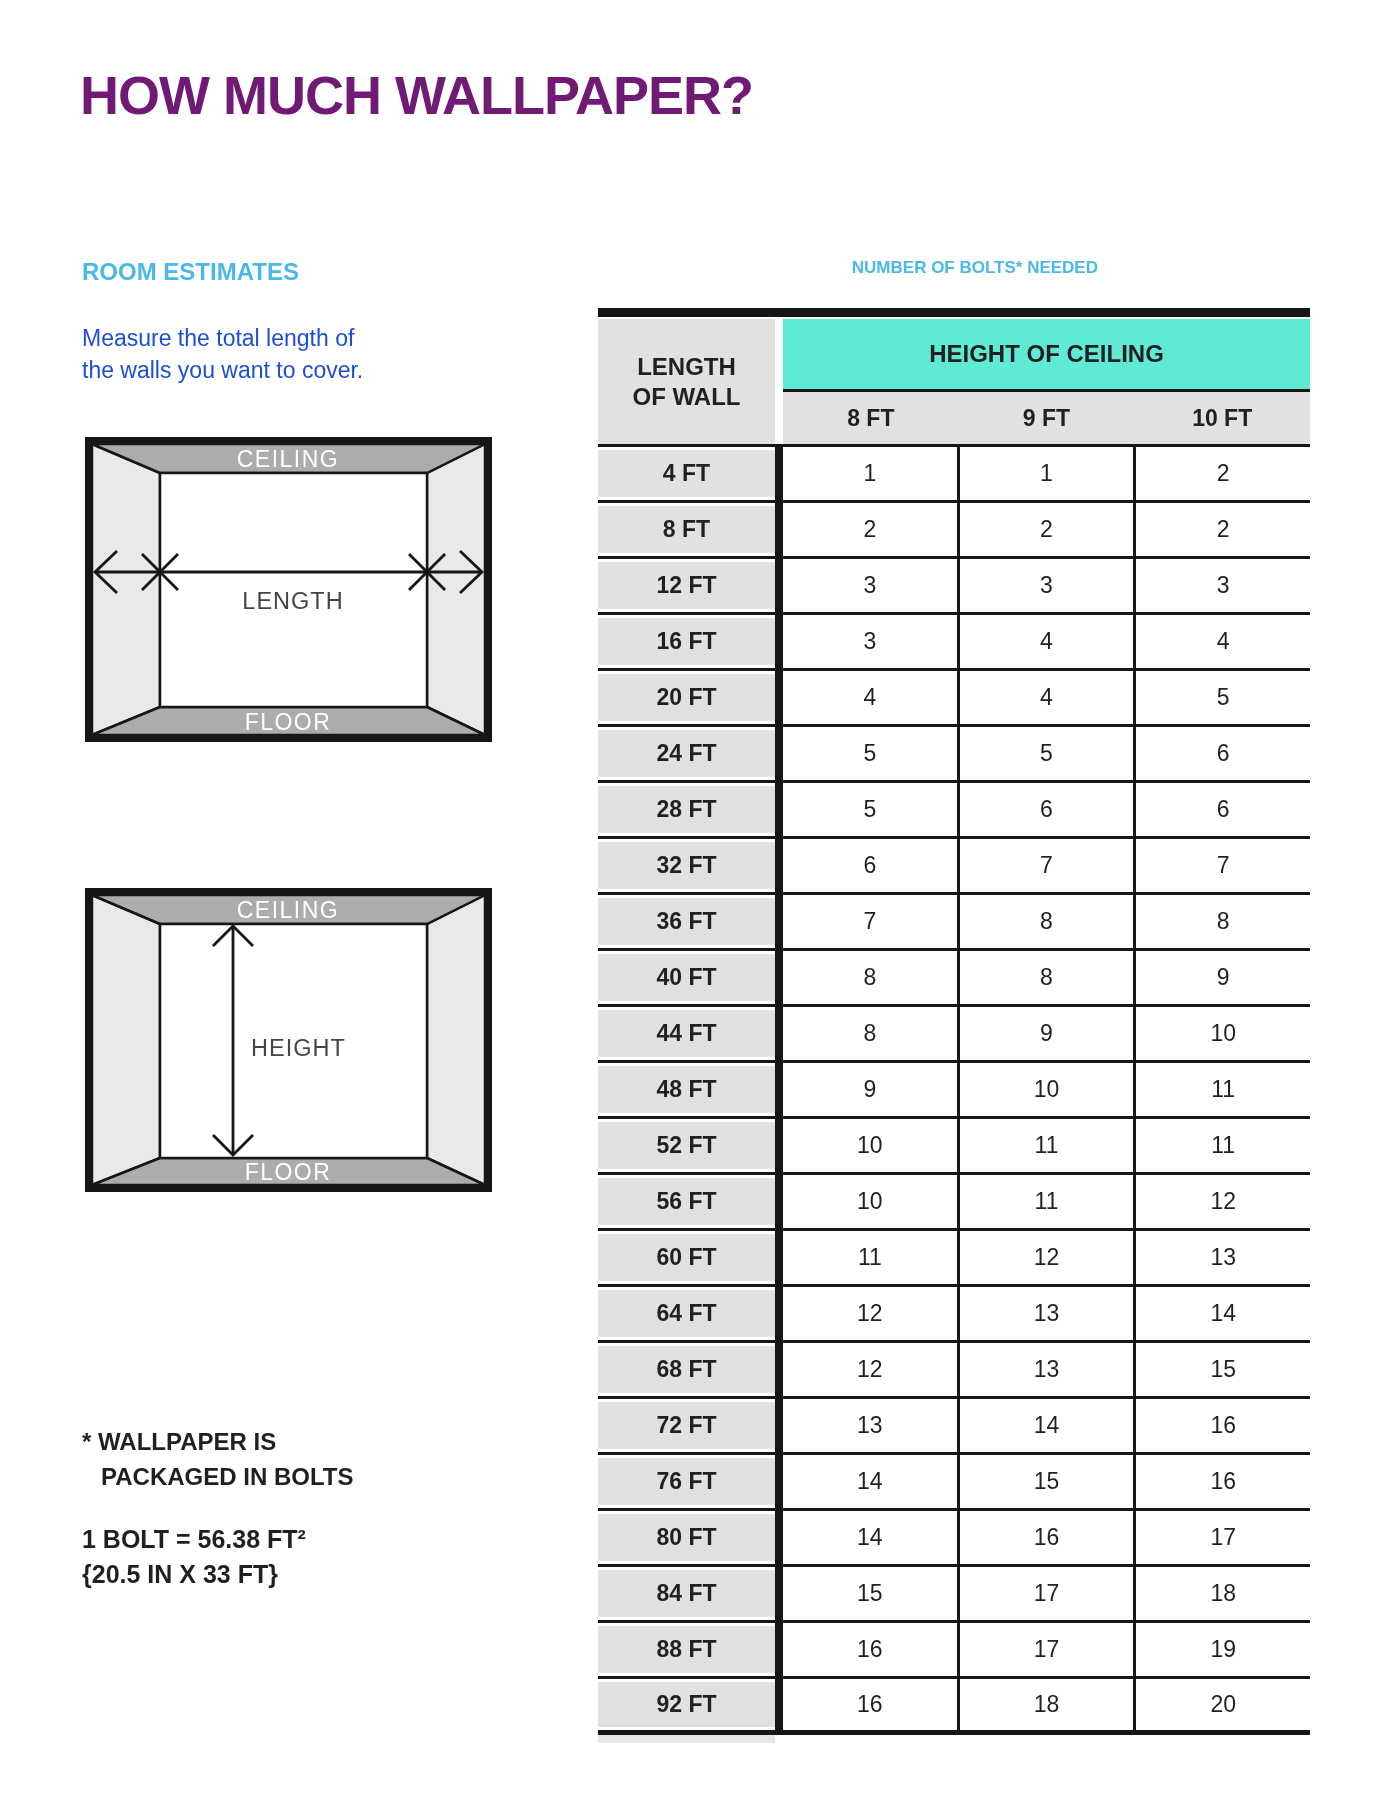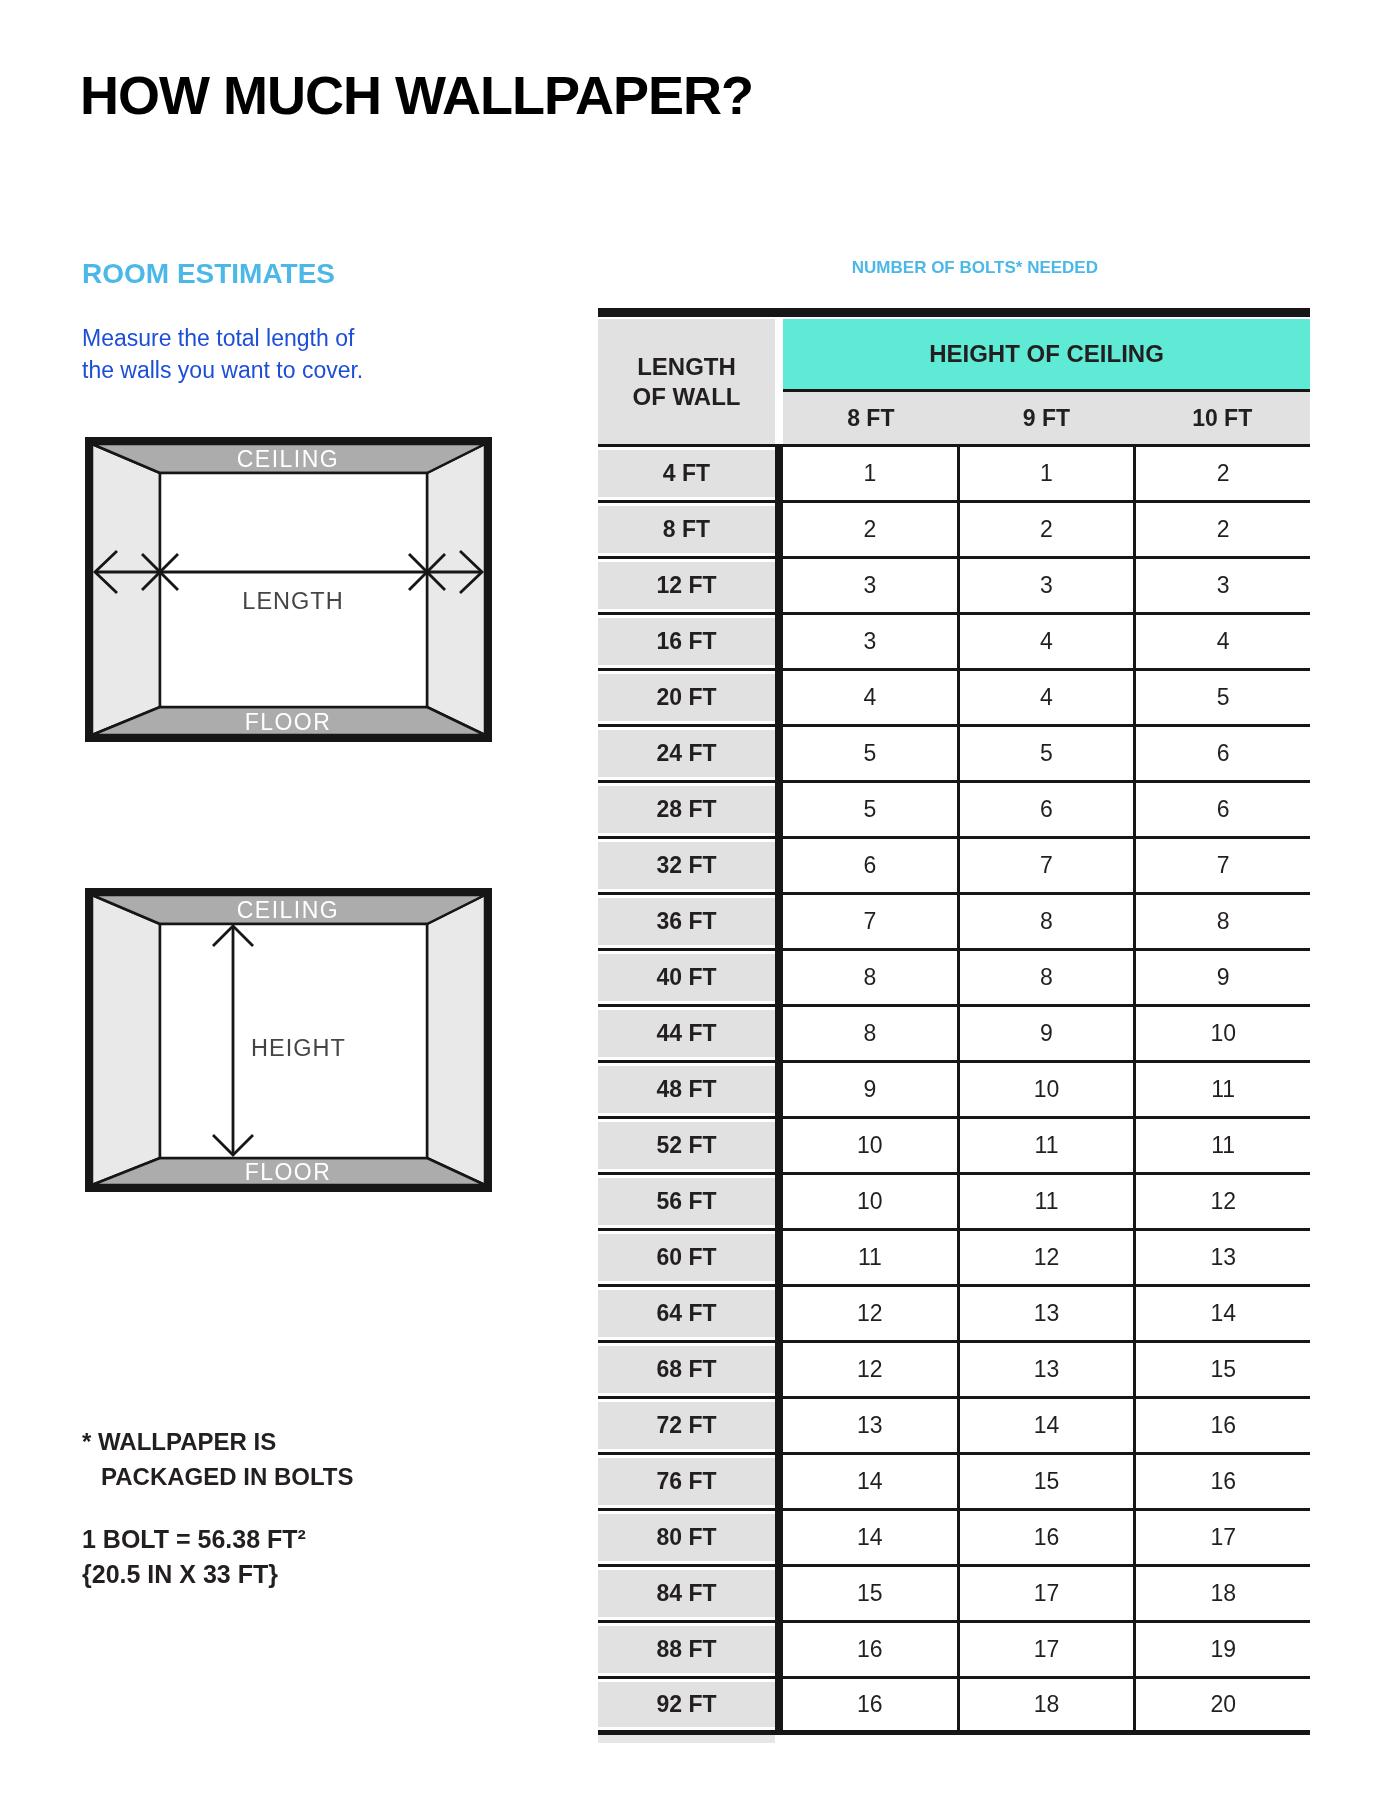--- a/index.html
+++ b/index.html
@@ -3,25 +3,25 @@
 <meta charset="utf-8">
 <style>
   * { margin:0; padding:0; box-sizing:border-box; }
   html,body { background:#ffffff; }
   .page {
     position:relative; width:1391px; height:1800px; background:#ffffff;
     font-family:"Liberation Sans", sans-serif; color:#231f20; overflow:hidden;
   }
   .abs { position:absolute; }
   .page-title {
-    left:80px; top:64px; font-size:54px; font-weight:bold; color:#000000;
+    left:80px; top:64px; font-size:54px; font-weight:bold; color:#701a75;
     letter-spacing:-1px; white-space:nowrap;
   }
   .section-heading {
-    font-size:28px; font-weight:bold; color:#4bb8e8; white-space:nowrap;
+    font-size:24px; font-weight:bold; color:#4bb8e8; white-space:nowrap;
   }
   .room-estimates { left:82px; top:258px; }
   .bolts-heading { left:598px; top:258px; width:500px; text-align:right; font-size:17px; }
   .para { left:82px; font-size:23px; line-height:32px; white-space:pre-line; color:#1d4ed8; }
   .p1 { top:322px; }
   .p2 { top:775px; }
   .p3 { top:1224px; }
   .fn { font-size:24px; font-weight:bold; white-space:nowrap; }
   .fn1 { left:82px;  top:1428px; }
   .fn2 { left:101px; top:1463px; }

